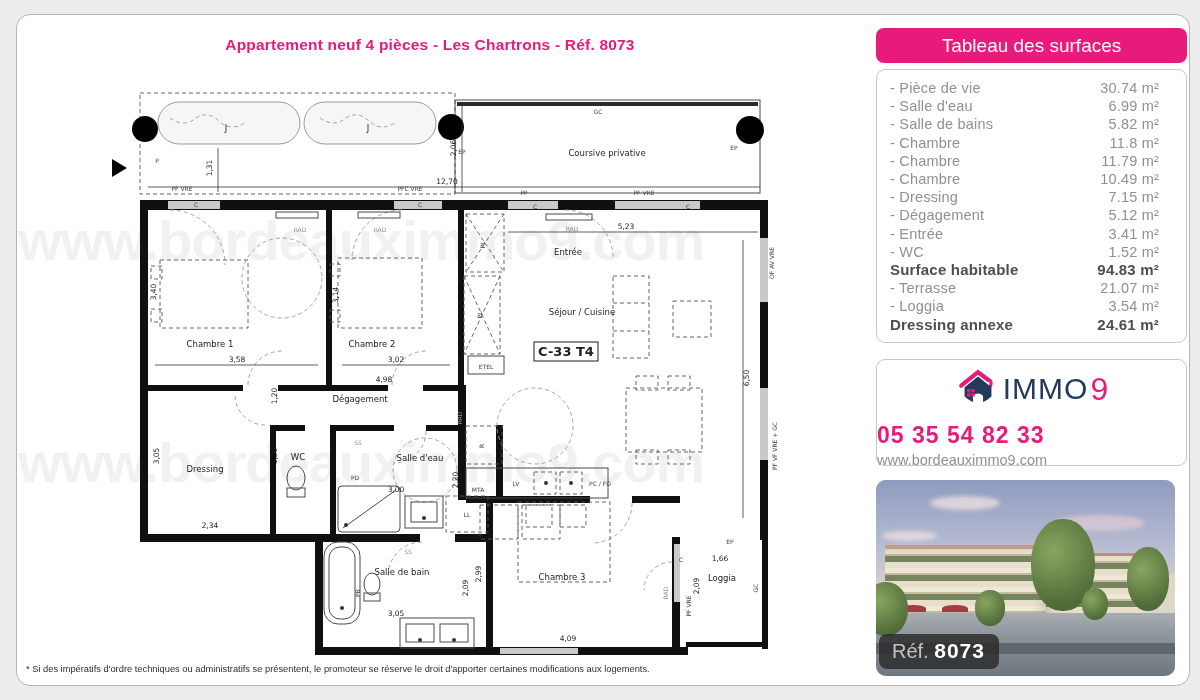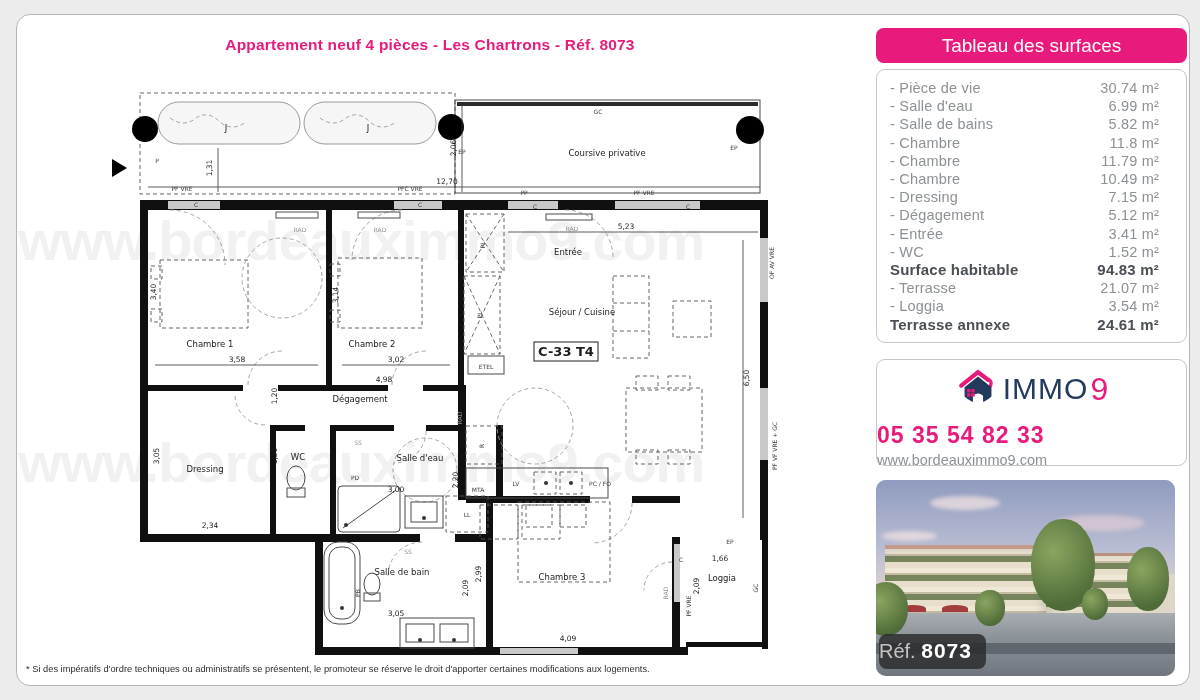--- a/index.html
+++ b/index.html
@@ -49,21 +49,21 @@
   .lane { position:absolute; left:0; top:83%; width:100%; height:6%; background:#5f666e; }
   .tree { position:absolute; border-radius:48%; background:radial-gradient(circle at 35% 35%,#8aa55f,#4f6b38 75%); }
   .t1 { left:52%; top:20%; width:64px; height:92px; }
   .t2 { left:84%; top:34%; width:42px; height:64px; }
   .t3 { left:-4%; top:52%; width:44px; height:54px; }
   .t4 { left:33%; top:56%; width:30px; height:36px; }
   .t5 { left:69%; top:55%; width:26px; height:32px; }
   .parasol { position:absolute; top:64%; width:26px; height:7px; background:#a33d3d; border-radius:50% 50% 0 0; }
   .p1 { left:8%; } .p2 { left:22%; }
   .ref-badge { position:absolute; left:3px; bottom:7px; background:rgba(42,42,42,.82); border-radius:8px;
-          padding:5px 14px 6px 0; font-size:20px; color:#c4c4c4; z-index:6; }
+          padding:5px 14px 6px 13px; font-size:20px; color:#c4c4c4; z-index:6; }
   .ref-badge b { color:#fff; font-size:21px; letter-spacing:1px; }
 
   
   .wall { fill:#101010; }
   .win { fill:#c9c9c9; }
   .thin { stroke:#4a4a4a; stroke-width:1; fill:none; }
   .dash { stroke:#555; stroke-width:.9; fill:none; stroke-dasharray:4 3; }
   .arc { stroke:#9a9a9a; stroke-width:.9; fill:none; stroke-dasharray:4 3; }
   .dimline { stroke:#333; stroke-width:.8; }
   text { font-family:"DejaVu Sans", sans-serif; fill:#1c1c1c; }
@@ -364,21 +364,21 @@
     </div>
   <div class="srow">
       <span>- Terrasse</span>
       <span>21.07 m²</span>
     </div>
   <div class="srow">
       <span>- Loggia</span>
       <span>3.54 m²</span>
     </div>
   <div class="srow bold">
-      <span>Terrasse annexe</span>
+      <span>Dressing annexe</span>
       <span>24.61 m²</span>
     </div>
 </div>
 
 <div class="rc panel agency-panel">
   <div class="brand">
     <svg width="46" height="42" viewBox="0 0 54 50">
       <path d="M7 21 L27 5 L39 14" stroke="#e81a7b" stroke-width="5" fill="none" stroke-linecap="round"></path>
       <path d="M39 14 q5 1 3 7" stroke="#e81a7b" stroke-width="4" fill="none" stroke-linecap="round"></path>
       <path d="M11 23 L27 10 L43 23 V34 q-16 15 -32 0 Z" fill="#223a5c"></path>

